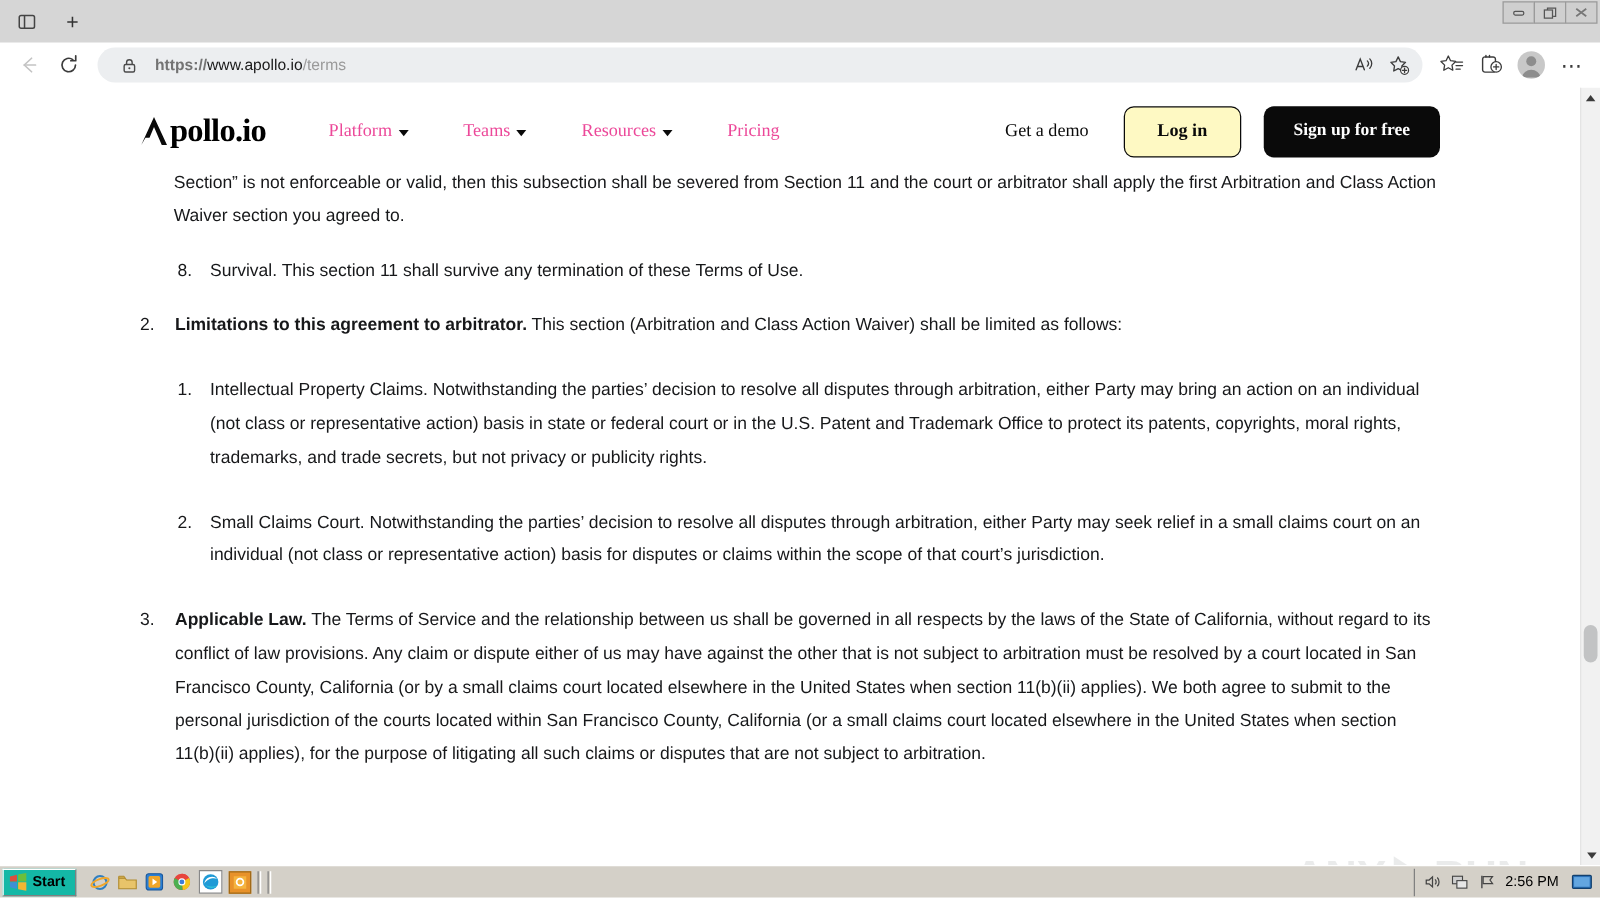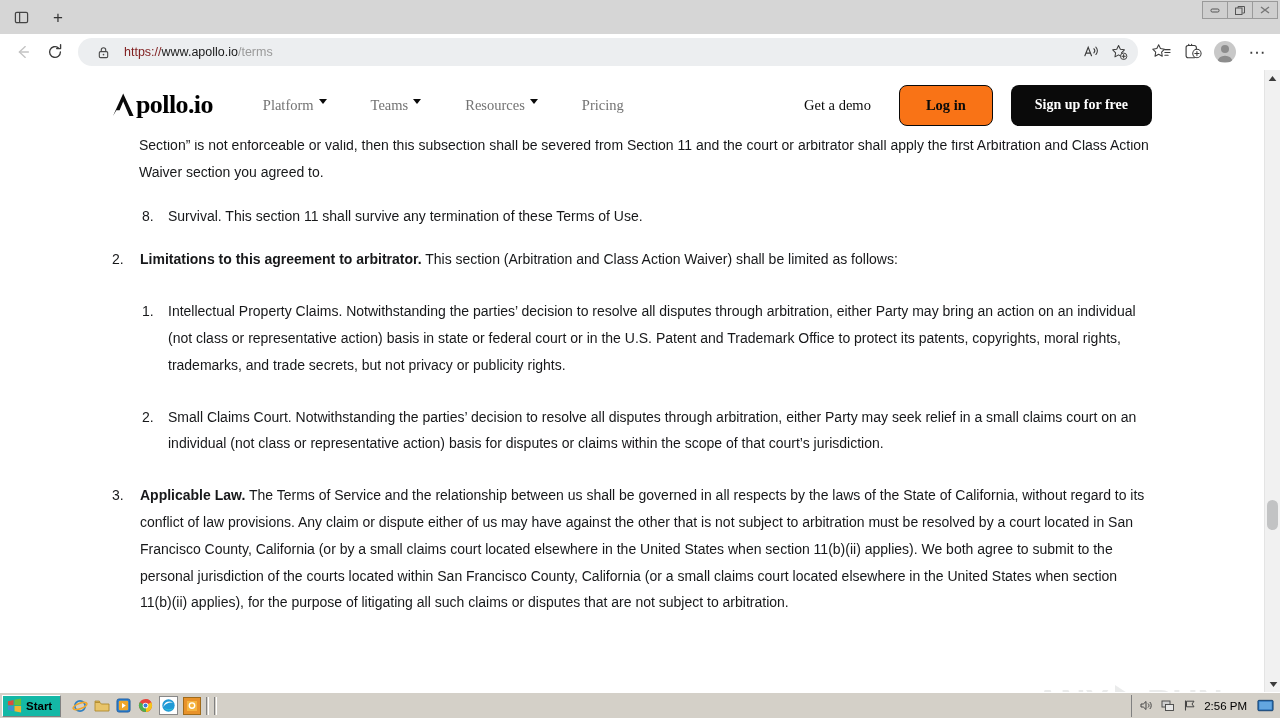--- a/index.html
+++ b/index.html
@@ -108,21 +108,21 @@
     gap: 8px;
   }
   .url {
     flex: 1 1 auto;
     font-size: 12.5px;
     color: #9a9a9a;
     white-space: nowrap;
     overflow: hidden;
   }
   .url b { color: #1a1a1a; font-weight: 400; }
-  .url .scheme { color: #7f1d1d; }
+  .url .scheme { color: #737373; font-weight: bold; }
   .omnibox-actions { display: flex; gap: 2px; }
   .omni-icon {
     width: 26px; height: 26px;
     display: flex; align-items: center; justify-content: center;
     border-radius: 50%;
   }
   .avatar-btn {
     width: 22px; height: 22px;
     border-radius: 50%;
     background: #c8c8c8;
@@ -160,22 +160,22 @@
   .logo {
     display: flex; align-items: center;
     font-size: 26px; font-weight: bold; color: #000;
     letter-spacing: -0.6px;
     margin-right: 34px;
   }
   .logo-text { margin-left: 1px; }
   .navlinks { display: flex; align-items: center; gap: 28px; }
   .navlink {
     font-size: 14.5px;
-    color: #737373;
-    display: flex; align-items: flex-start; gap: 5px;
+    color: #ec4899;
+    display: flex; align-items: center; gap: 5px;
     font-weight: 500;
     white-space: nowrap;
     padding-left: 16px;
   }
   .caret {
     width: 0; height: 0;
     border-left: 4px solid transparent;
     border-right: 4px solid transparent;
     border-top: 5px solid #0a0a0a;
     margin-top: 2px;
@@ -183,21 +183,21 @@
   .nav-right {
     margin-left: auto;
     display: flex; align-items: center; gap: 18px;
   }
   .demo-link { font-size: 14.5px; color: #0a0a0a; font-weight: 500; margin-right: 10px; white-space: nowrap; }
   .btn-login {
     border: 1.5px solid #0a0a0a;
     border-radius: 8px;
     padding: 11px 26px;
     font-size: 14.5px; font-weight: 600; color: #0a0a0a;
-    background: #f97316;
+    background: #fef9c3;
     white-space: nowrap;
   }
   .btn-signup {
     background: #0a0a0a;
     color: #fff;
     border-radius: 8px;
     padding: 12.5px 24px;
     font-size: 14px; font-weight: 600;
     white-space: nowrap;
   }

